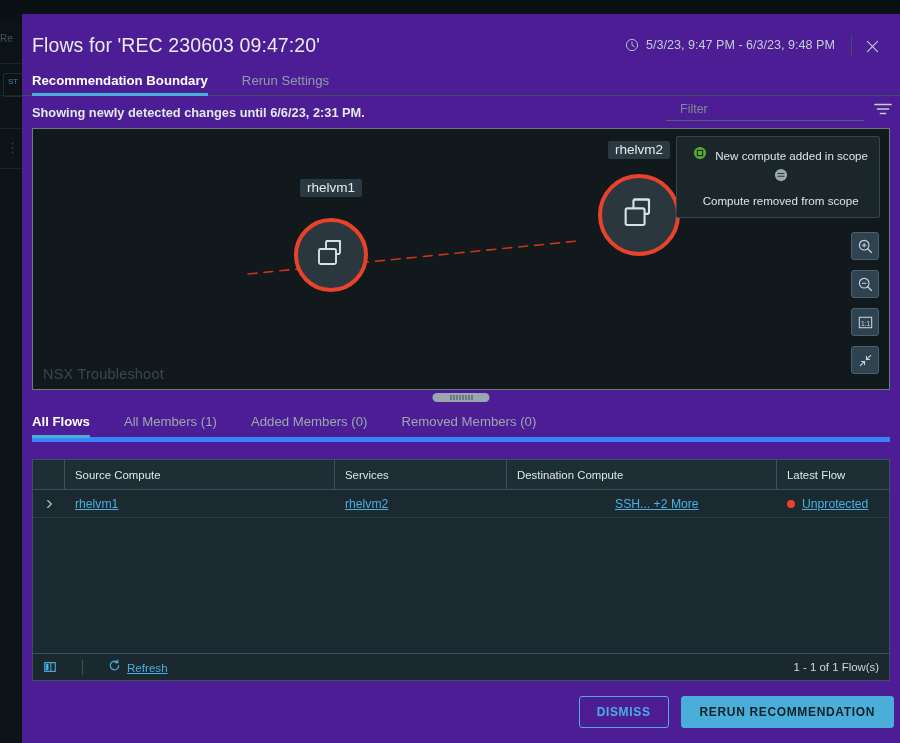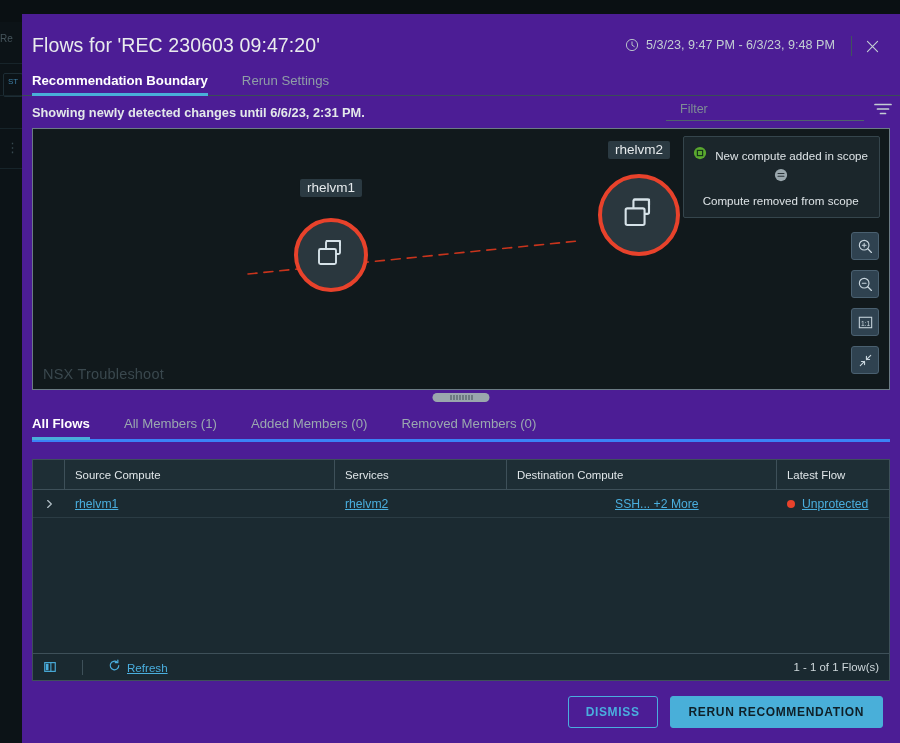--- a/index.html
+++ b/index.html
@@ -101,21 +101,21 @@
   
   #graph-panel {
     flex: none; position: relative;
     margin: 0 10px; height: 262px;
     background: #11191c; border: 1px solid #6b7b84;
     overflow: hidden;
   }
   #legend {
     position: absolute; right: 9px; top: 7px;
     background: #1b262b; border: 1px solid #35454c; border-radius: 2px;
-    padding: 7px 11px 8px 9px;
+    padding: 7px 11px 8px 16px;
   }
   .legend-row { display: flex; align-items: center; gap: 8px; margin: 2px 0; }
   .legend-row + .legend-row { margin-top: 4px; flex-direction: column; }
   .legend-label { font-size: 11.6px; color: #dde3e6; white-space: nowrap; }
 
   #watermark {
     position: absolute; left: 10px; bottom: 7px;
     font-size: 14.5px; color: #3a484e; letter-spacing: .2px;
   }
 
@@ -155,21 +155,21 @@
     background: #9aa7ad;
     display: flex; align-items: center; justify-content: center; gap: 2px;
     cursor: ns-resize;
   }
   .grip { width: 1px; height: 5px; background: #414f56; }
 
   
   #bottom-tabs {
     flex: none; height: 32px; margin: 4px 10px 0 10px;
     display: flex; align-items: flex-end;
-    border-bottom: 3px solid #3b82f6;
+    border-bottom: 5px solid #3b82f6;
   }
   .btab {
     font-size: 13.2px; color: #9aa8af; padding-bottom: 8px;
     margin-right: 34px; cursor: pointer; position: relative; white-space: nowrap;
   }
   .btab.active { color: #ffffff; font-weight: bold; }
   .btab.active::after {
     content: ""; position: absolute; left: 0; right: 0; bottom: -1px;
     height: 3px; background: #49afd9;
   }
@@ -220,21 +220,21 @@
   #refresh-wrap {
     display: flex; align-items: center; gap: 6px; padding-left: 9px; cursor: pointer;
   }
   #refresh-label { font-size: 11.6px; color: #4aaede; text-decoration: underline; }
   #foot-count { margin-left: auto; font-size: 11.4px; color: #cfd8dc; }
 
   
   #modal-footer {
     flex: none; height: 62px;
     display: flex; align-items: center; justify-content: flex-end;
-    gap: 12px; padding-right: 17px;
+    gap: 12px; padding-right: 6px;
   }
   .btn {
     height: 32px; border-radius: 3px; font-size: 12px; font-weight: bold;
     letter-spacing: .65px; cursor: pointer; display: flex;
     align-items: center; justify-content: center; font-family: inherit;
   }
   #dismiss-button {
     background: transparent; border: 1px solid #4aaede; color: #4aaede;
     padding: 0 17px;
   }

